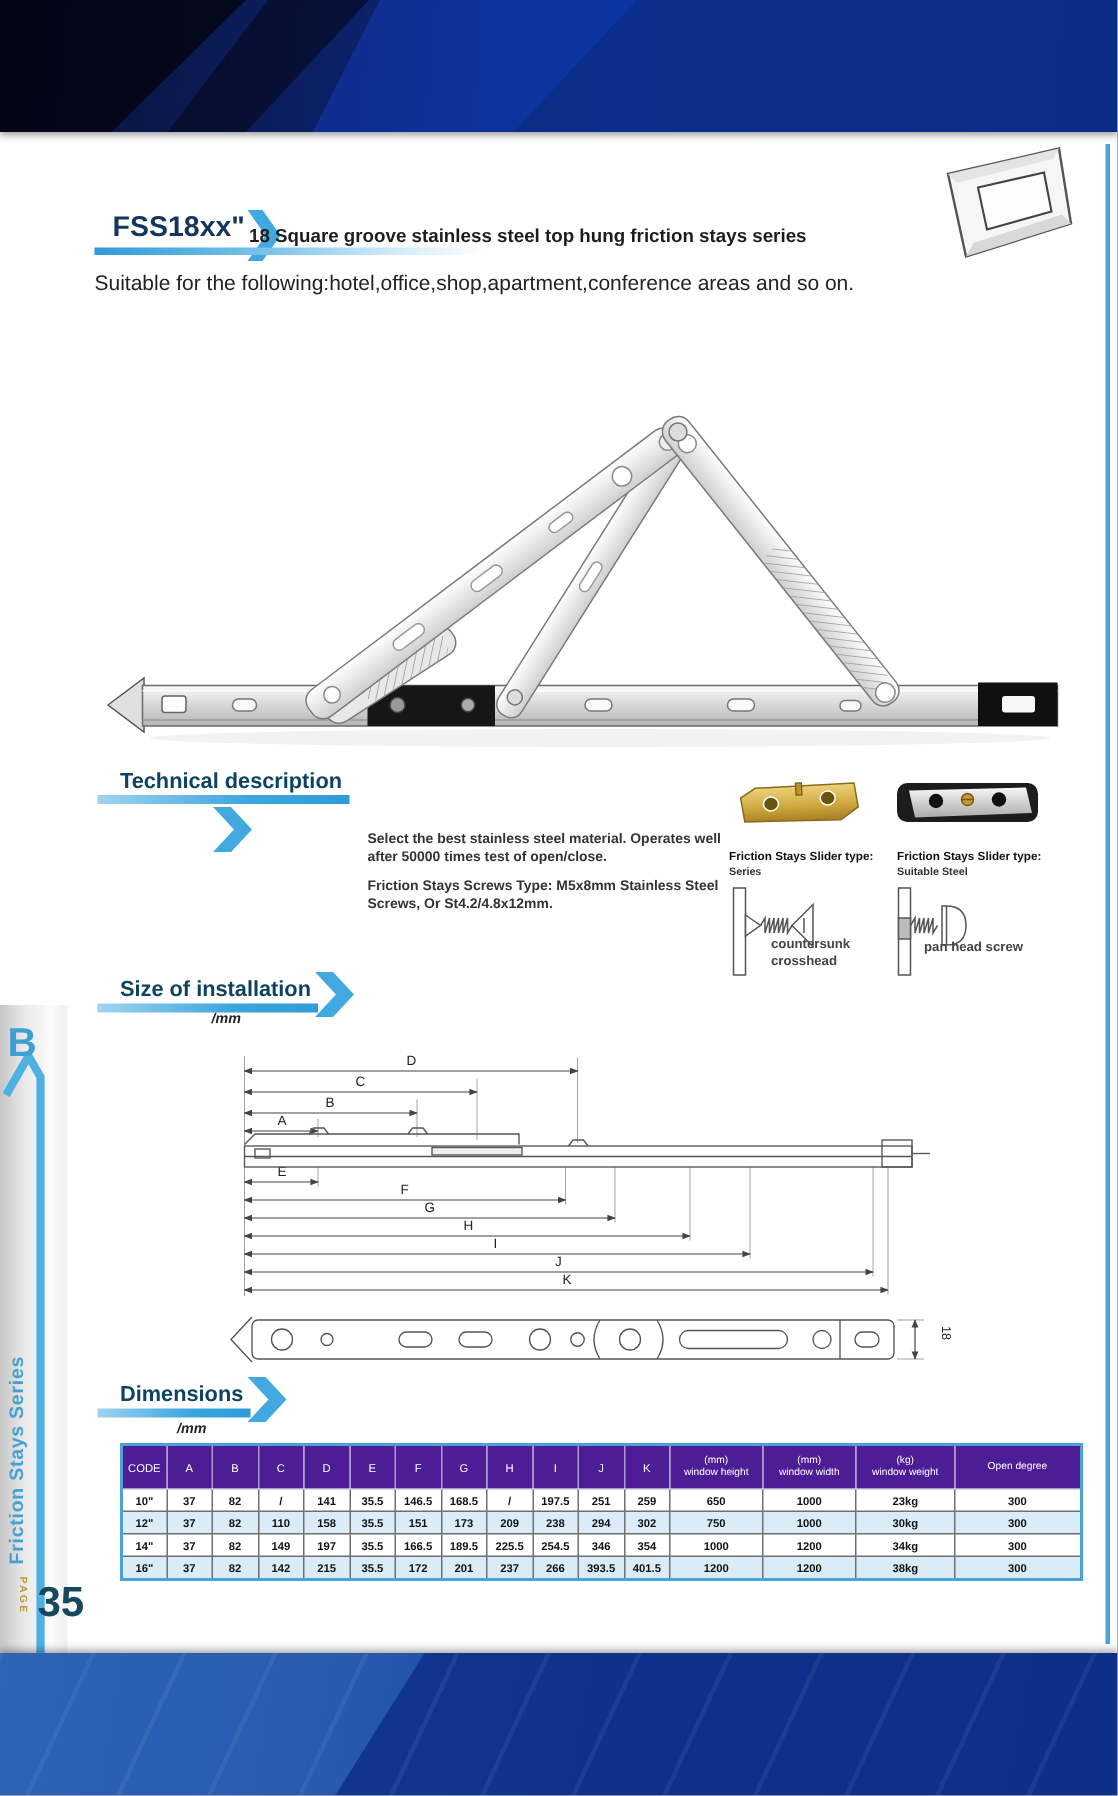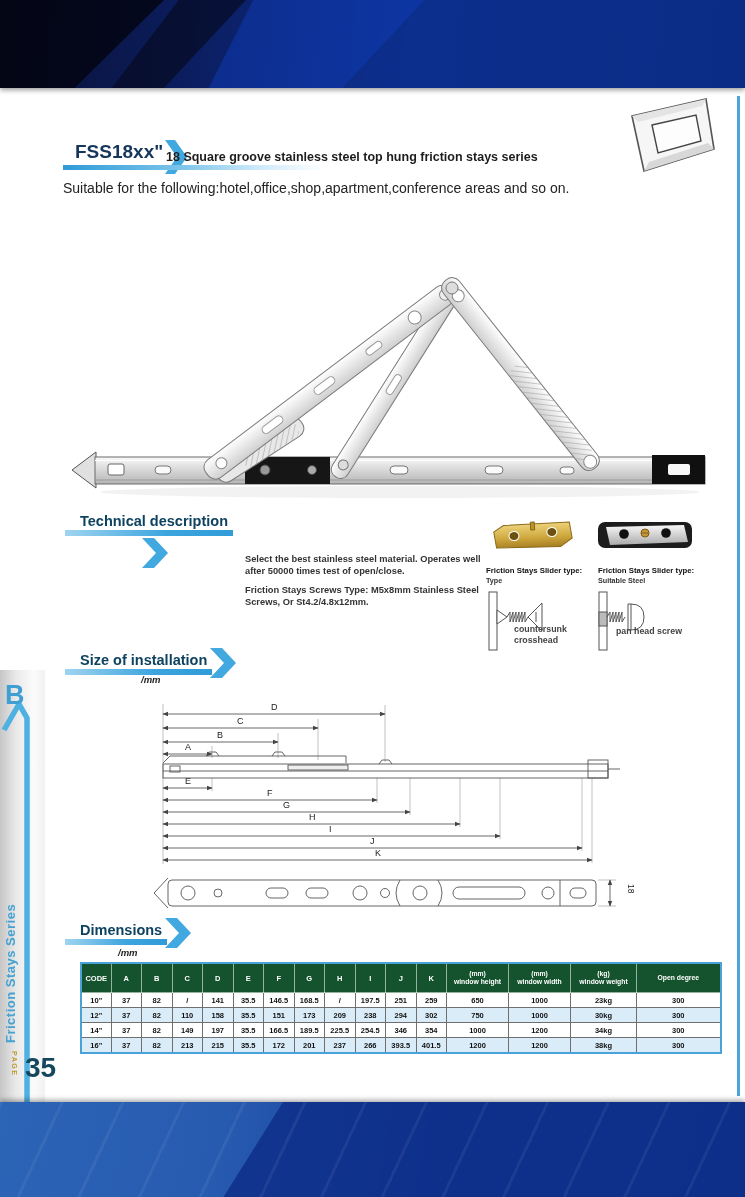--- a/index.html
+++ b/index.html
@@ -34,21 +34,21 @@
   .tech-text{position:absolute;left:245px;top:554px;width:238px;font-size:9.3px;line-height:1.28;color:#333;font-weight:600;}
   .tech-text p{margin:0 0 7px 0;}
   
   .slider-label{position:absolute;width:112px;}
   .slider-label .t1{font-size:7.8px;font-weight:bold;color:#111;}
   .slider-label .t2{font-size:7.2px;font-weight:600;color:#333;margin-top:1px;}
   .screw-label{position:absolute;font-size:8.8px;color:#444;text-align:left;line-height:1.25;font-weight:600;}
   
   table.dims{position:absolute;left:80px;top:962px;width:638px;border-collapse:collapse;table-layout:fixed;
              border:2px solid #49a3d6;}
-  table.dims th{background:#14532d;color:#fff;font-size:7px;font-weight:bold;border:1px solid rgba(255,255,255,.55);
+  table.dims th{background:#4c1d95;color:#fff;font-size:7px;font-weight:normal;border:1px solid rgba(255,255,255,.55);
                 text-align:center;vertical-align:middle;height:28px;padding:0;}
   table.dims th.col-s{font-size:7.5px;}
   table.dims th.col-w{white-space:pre-line;font-size:6.8px;line-height:1.25;}
   table.dims td{font-size:7.5px;font-weight:bold;color:#111;text-align:center;border:1px solid #6f6f6f;
                 height:12px;padding:1px 0;background:#fff;}
   table.dims tbody tr:nth-child(even) td{background:#d9ecf7;}
   
   .left-strip{position:absolute;left:0;top:670px;width:45px;height:432px;
               background:linear-gradient(90deg,#c6c6c6 0,#e9e9e9 35%,#fbfbfb 75%,#f1f1f1);}
   .tab-letter{position:absolute;left:5px;top:680px;font-size:27px;font-weight:bold;color:#3f9fd4;}
@@ -195,21 +195,21 @@
     <rect x="2" y="4" width="94" height="26" rx="7" fill="#1c1c1c"></rect>
     <path d="M10,9 L88,7 L92,24 L14,27 Z" fill="url(#silvG)"></path>
     <circle cx="28" cy="16" r="4.8" fill="#111"></circle>
     <circle cx="70" cy="15" r="4.8" fill="#111"></circle>
     <circle cx="49" cy="15" r="4" fill="#c9973a" stroke="#7a5a10"></circle>
     <line x1="45.5" y1="15" x2="52.5" y2="15" stroke="#7a5a10" stroke-width="1"></line>
   </svg>
 
   <div class="slider-label" style="left:486px;top:566px;">
     <div class="t1">Friction Stays Slider type:</div>
-    <div class="t2">Type</div>
+    <div class="t2">Series</div>
   </div>
   <div class="slider-label" style="left:598px;top:566px;">
     <div class="t1">Friction Stays Slider type:</div>
     <div class="t2">Suitable Steel</div>
   </div>
 
   <svg class="abs" style="left:484px;top:590px;" width="78" height="64" viewBox="0 0 78 64">
     <g stroke="#555" fill="#fff" stroke-width="1">
       <rect x="5" y="2" width="8" height="58"></rect>
       <polygon points="13,20 23,27 13,34"></polygon>
@@ -431,21 +431,21 @@
           <td>354</td>
           <td>1000</td>
           <td>1200</td>
           <td>34kg</td>
           <td>300</td>
         </tr>
         <tr>
           <td>16"</td>
           <td>37</td>
           <td>82</td>
-          <td>213</td>
+          <td>142</td>
           <td>215</td>
           <td>35.5</td>
           <td>172</td>
           <td>201</td>
           <td>237</td>
           <td>266</td>
           <td>393.5</td>
           <td>401.5</td>
           <td>1200</td>
           <td>1200</td>

